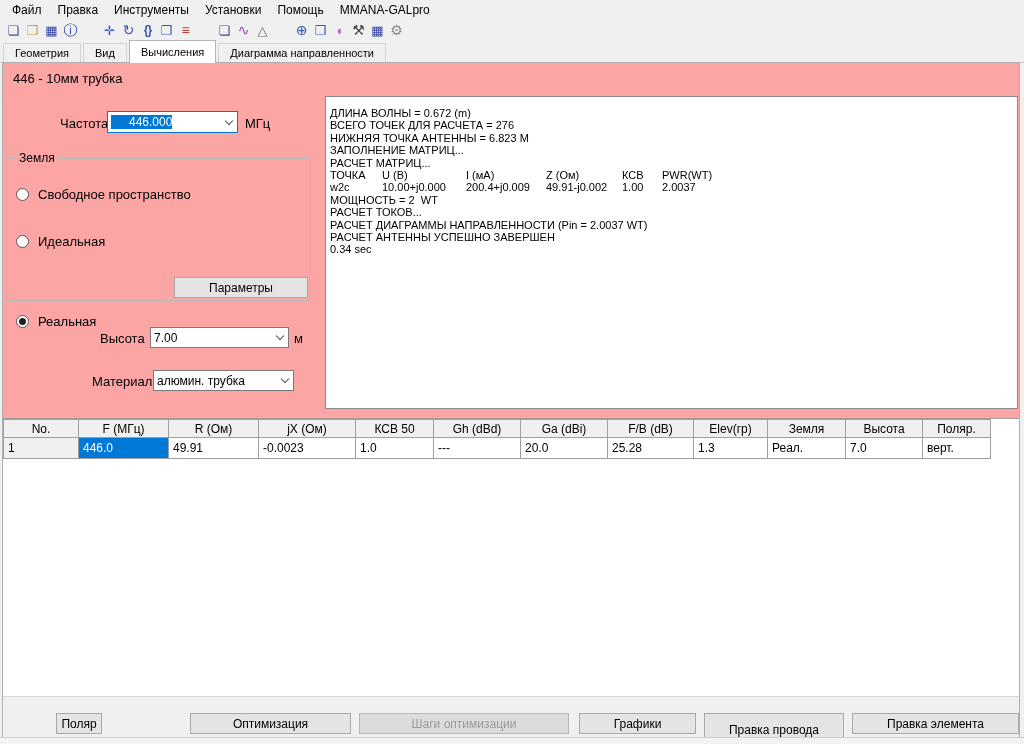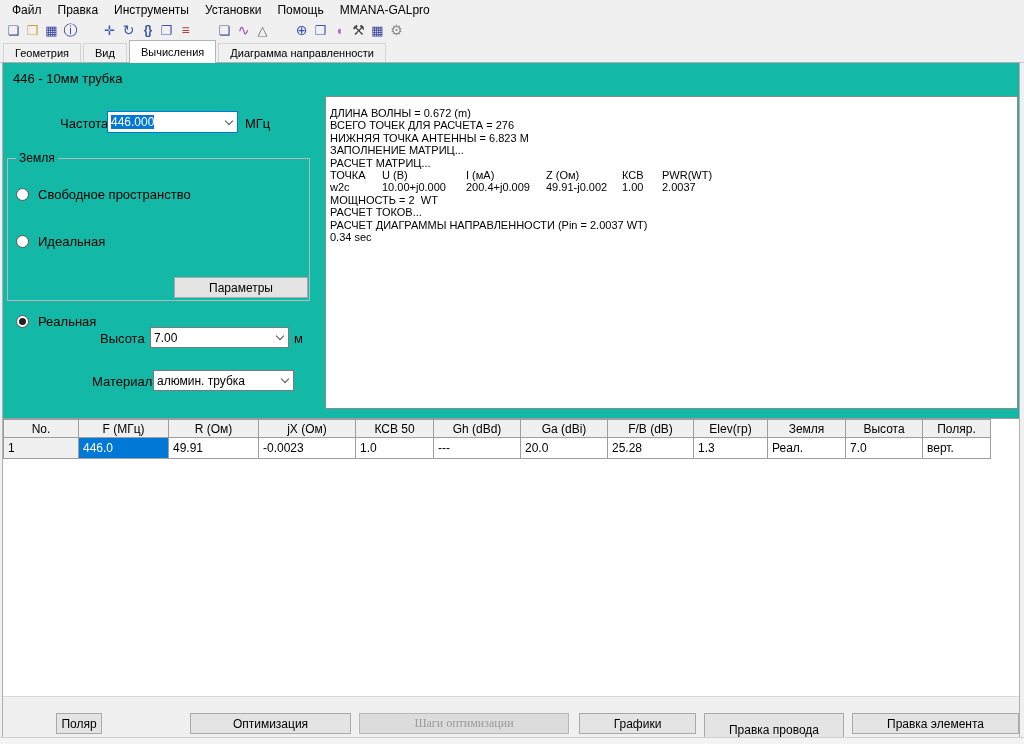--- a/index.html
+++ b/index.html
@@ -38,31 +38,31 @@
   
   .tabbar { position:absolute; top:40px; left:0; right:0; height:22px;
     display:flex; align-items:flex-end; padding-left:3px; border-bottom:1px solid #c8c8c8; }
   .tab { height:18px; display:flex; align-items:center; padding:0 11px;
     border:1px solid #d4d4d4; border-bottom:none; background:#f0f0f0;
     margin-right:2px; font-size:11px; cursor:default; }
   .tab.active { background:#fff; height:22px; margin-bottom:-1px;
     border-color:#b5b5b5; z-index:2; position:relative; }
   
   .content { position:absolute; top:62px; left:2px; width:1018px; height:675px;
-    background:#14b8a6; border:1px solid #b0b0b0; box-sizing:border-box; }
+    background:#fca5a5; border:1px solid #b0b0b0; box-sizing:border-box; }
   .model-title { position:absolute; left:10px; top:8px; font-size:13px; }
   .fld-label { position:absolute; font-size:13px; }
   .combo { position:absolute; background:#fff; border:1px solid #7a7a7a;
     box-sizing:border-box; display:flex; align-items:center; height:22px; }
   .combo .cv { flex:1; padding-left:3px; font-size:12px; white-space:nowrap; overflow:hidden; }
   .combo .chevbox { width:16px; display:flex; align-items:center; justify-content:center; }
   .chev { width:5px; height:5px; border-right:1px solid #555; border-bottom:1px solid #555;
     transform:rotate(45deg); margin-top:-3px; }
   .combo.focused { border-color:#0078d7; }
-  .combo.focused .cv span { background:#0078d7; color:#fff; }
+  .combo.focused .cv span { background:#0078d7; color:#fff;padding-left:18px; }
   
   fieldset.ground { position:absolute; left:4px; top:88px; width:303px; height:150px;
     border:1px solid #b9b9b9; margin:0; padding:0; box-sizing:border-box; }
   fieldset.ground legend { font-size:12px; margin-left:8px; padding:0 3px; }
   .radio { position:absolute; left:8px; display:flex; align-items:center; gap:9px;
     font-size:13px; cursor:default; }
   .rdot { width:13px; height:13px; border:1px solid #555; border-radius:50%;
     background:#fff; position:relative; box-sizing:border-box; flex:0 0 auto; }
   .radio.checked .rdot::after { content:""; position:absolute; left:2px; top:2px;
     right:2px; bottom:2px; background:#222; border-radius:50%; }
@@ -203,20 +203,21 @@
         <span class="lc0">w2c</span>
         <span class="lc1">10.00+j0.000</span>
         <span class="lc2">200.4+j0.009</span>
         <span class="lc3">49.91-j0.002</span>
         <span class="lc4">1.00</span>
         <span>2.0037</span>
       </div>
       <div class="logline">МОЩНОСТЬ = 2  WT</div>
       <div class="logline">РАСЧЕТ ТОКОВ...</div>
       <div class="logline">РАСЧЕТ ДИАГРАММЫ НАПРАВЛЕННОСТИ (Pin = 2.0037 WT)</div>
+      <div class="logline">РАСЧЕТ АНТЕННЫ УСПЕШНО ЗАВЕРШЕН</div>
       <div class="logline">0.34 sec</div>
     </div>
 
     <div class="grid-area">
       <table class="results">
         <colgroup>
           <col style="width:75px">
             <col style="width:90px">
             <col style="width:90px">
             <col style="width:97px">
@@ -258,21 +259,21 @@
           <td>7.0</td>
           <td>верт.</td>
         </tr>
       </tbody>
         </table>
     </div>
 
     <div class="button-bar">
       <div class="btn" style="left:53px; top:16px; width:46px; height:21px;">Поляр</div>
       <div class="btn" style="left:187px; top:16px; width:161px; height:21px;">Оптимизация</div>
-      <div class="btn disabled" style="left:356px; top:16px; width:210px; height:21px;font-family:Liberation Serif, serif;">Шаги оптимизации</div>
+      <div class="btn disabled" style="left:356px; top:16px; width:210px; height:21px;">Шаги оптимизации</div>
       <div class="btn" style="left:576px; top:16px; width:117px; height:21px;">Графики</div>
       <div class="btn" style="left:701px; top:16px; width:140px; height:33px;">Правка провода</div>
       <div class="btn" style="left:849px; top:16px; width:167px; height:21px;">Правка элемента</div>
     </div>
   </div>
 
   <div class="status-strip"></div>
 </div>
 
 </body></html>

